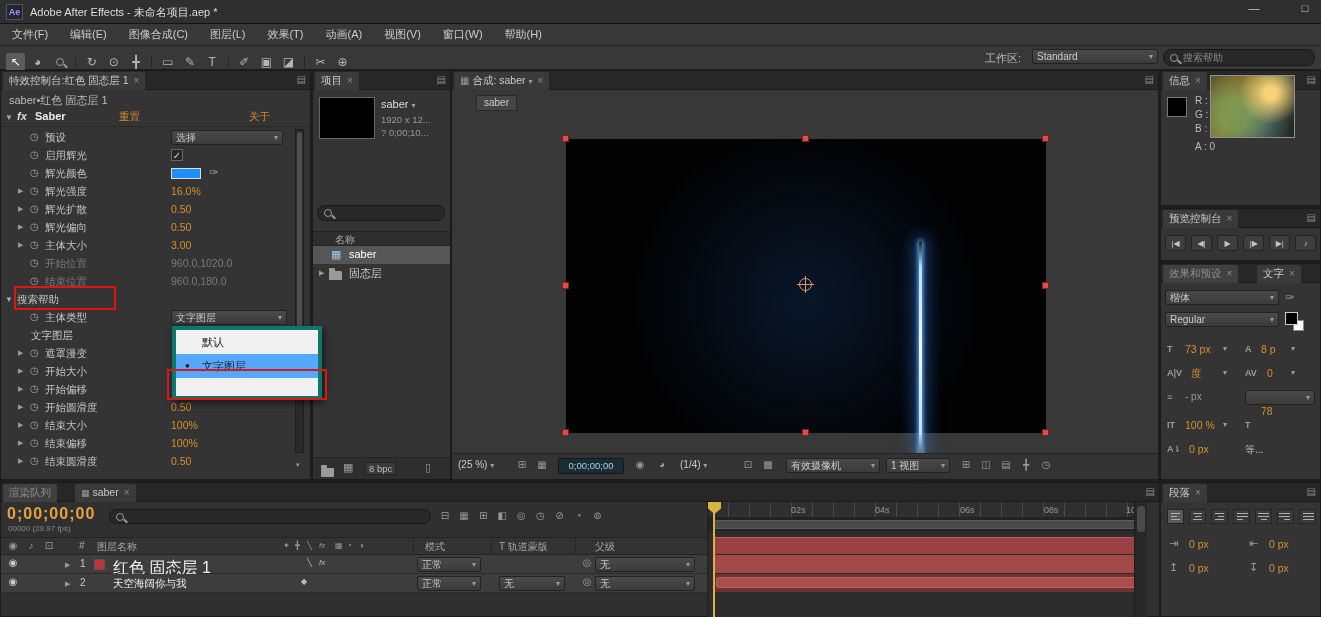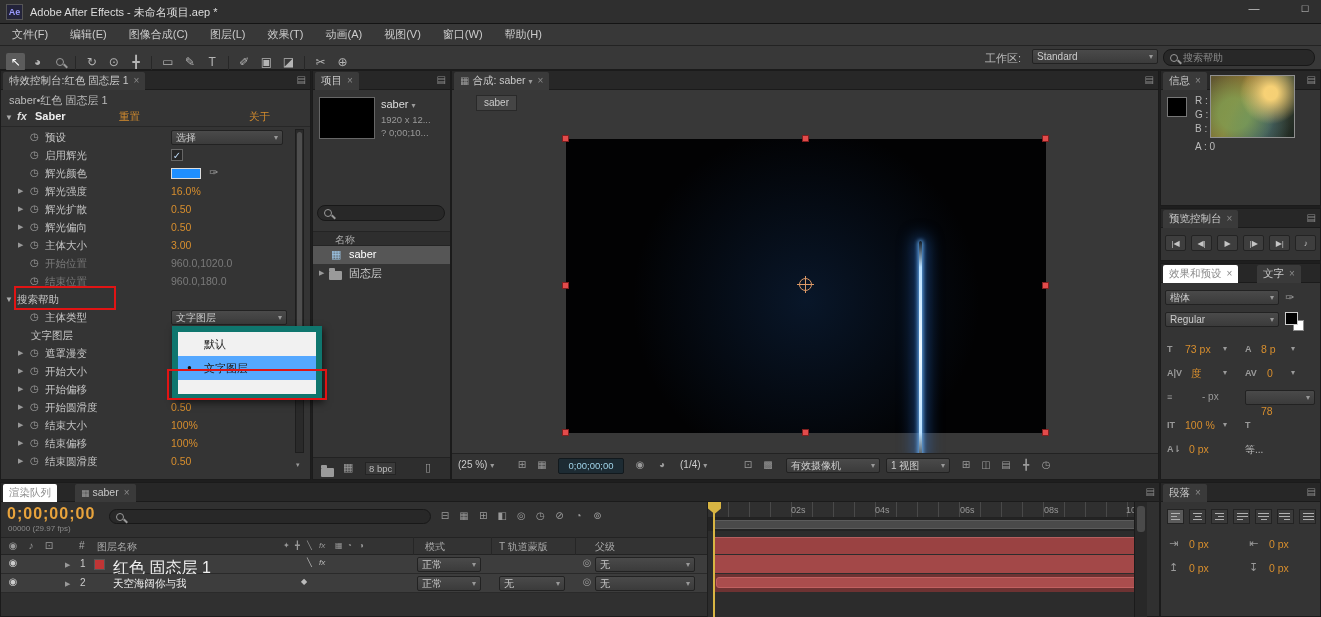--- a/index.html
+++ b/index.html
@@ -2,21 +2,21 @@
 <html><head>
 <meta charset="utf-8">
 <style>
 *{margin:0;padding:0;box-sizing:border-box}
 body{background:#0d0d0d}
 #app{position:relative;width:1321px;height:617px;background:#1e1e1e;font-family:"Liberation Sans","DejaVu Sans",sans-serif;color:#ccc;font-size:11px;overflow:hidden}
 .a{position:absolute}
 .panel{position:absolute;background:#343434;border:1px solid #1b1b1b}
 .tabbar{position:absolute;left:0;top:0;right:0;height:19px;background:#272727;border-bottom:1px solid #1b1b1b}
 .tab{position:absolute;top:1px;height:18px;background:#3a3a3a;color:#c9c9c9;font-size:10.5px;line-height:17px;padding:0 6px;border-radius:2px 2px 0 0;white-space:nowrap}
-.tab.inactive{background:#ffffff;color:#8d8d8d}
+.tab.inactive{background:#404040;color:#8d8d8d}
 .tab .x{color:#8a8a8a;margin-left:5px;font-size:10px}
 .pmenu{position:absolute;right:4px;top:3px;color:#8a8a8a;font-size:10px;line-height:12px}
 .dd{position:absolute;background:linear-gradient(#4a4a4a,#3b3b3b);border:1px solid #222;border-radius:2px;color:#ccc;font-size:10px;line-height:13px;height:15px;padding:0 4px;white-space:nowrap;overflow:hidden}
 .dd .ar{float:right;color:#999;font-size:8px;line-height:13px;margin-left:4px}
 .val{color:#d78e2e;font-size:10.5px;white-space:nowrap}
 .val.dis{color:#7a7a7a}
 .lbl{color:#c4c4c4;font-size:10.5px;white-space:nowrap}
 .dim{color:#7a7a7a}
 .ic{color:#9a9a9a}
 .mg{position:relative;width:8px;height:8px;border:1px solid #999;border-radius:50%;display:inline-block;flex:none}
@@ -31,21 +31,21 @@
 .fxr .lb{position:absolute;left:44px;top:2px}
 .fxr .vl{position:absolute;left:170px;top:2px}
 .hd{position:absolute;width:7px;height:7px;background:#e24b4b;border:1px solid #7e1f1f;z-index:4}
 .pbtn{display:inline-block;width:21px;height:16px;line-height:15px;text-align:center;background:#3e3e3e;border:1px solid #232323;color:#c5c5c5;font-size:8px;margin-right:2px;border-radius:2px}
 .alb{display:inline-flex;flex-direction:column;justify-content:center;gap:2px;width:17px;height:15px;background:#3a3a3a;border:1px solid #232323;padding:2px 3px;margin-right:2px;vertical-align:top}
 .alb i{height:1px;background:#b0b0b0;display:block}
 .alb.active{background:#5a5a5a}
 .cico{font-size:9px;color:#9a9a9a;font-weight:bold}
 .tlic{display:inline-block;width:16px;text-align:center;font-size:10px;color:#9a9a9a}
 .cell-div{position:absolute;width:1px;background:#262626}
-#fxmenu{position:absolute;left:172px;top:326px;width:150px;height:74px;background:#f1f1f1;border:6px solid #0f766e;box-shadow:2px 3px 7px rgba(0,0,0,.55);z-index:50}
+#fxmenu{position:absolute;left:172px;top:326px;width:150px;height:74px;background:#f1f1f1;border:4px solid #0f766e;box-shadow:2px 3px 7px rgba(0,0,0,.55);z-index:50}
 #fxmenu .mi{height:24px;line-height:24px;padding-left:26px;color:#1d1d1d;font-size:11px;position:relative}
 #fxmenu .mi.sel{background:#55a8ff}
 #fxmenu .mi .bl{position:absolute;left:9px;font-size:8px;color:#111}
 .anno{position:absolute;border:2px solid #e11414;z-index:60;pointer-events:none}
 #beam{position:absolute;left:353px;top:102px;width:3px;height:218px;border-radius:2px;background:linear-gradient(to bottom,rgba(140,200,255,.1),#b9e0ff 12%,#eef8ff 50%,#b9e0ff 88%,rgba(140,200,255,.1));box-shadow:0 0 4px 1px rgba(110,185,255,.95),0 0 16px 5px rgba(45,125,235,.5)}
 #fthumb{position:absolute;left:1210px;top:75px;width:85px;height:63px;border:1px solid #909090;z-index:40;background:radial-gradient(circle at 72% 28%,rgba(255,215,120,.95) 0 9%,transparent 42%),radial-gradient(circle at 28% 62%,rgba(130,165,85,.75) 0 22%,transparent 58%),radial-gradient(circle at 55% 80%,rgba(70,110,120,.6) 0 18%,transparent 50%),linear-gradient(115deg,#5d5430,#8a6d2f 35%,#44503c 65%,#1d2520)}
 .fold{position:relative;display:inline-block;width:13px;height:9px;background:#9a9a9a;border-radius:1px;vertical-align:middle}
 .fold::before{content:"";position:absolute;left:0;top:-3px;width:6px;height:3px;background:#9a9a9a;border-radius:1px 1px 0 0}
 .chip{position:absolute;background:#1d2b33;border:1px solid #12191d;color:#9fd3e8;font-size:9.5px;line-height:14px;text-align:center;border-radius:2px}
 </style>
@@ -346,21 +346,21 @@
     <span class="a ic" style="left:130px;top:80px;font-size:8px">▾</span>
 
     <span class="a cico" style="left:6px;top:104px">A|V</span>
     <span class="a val" style="left:30px;top:103px">度</span>
     <span class="a ic" style="left:62px;top:104px;font-size:8px">▾</span>
     <span class="a cico" style="left:84px;top:104px">AV</span>
     <span class="a val" style="left:106px;top:103px">0</span>
     <span class="a ic" style="left:130px;top:104px;font-size:8px">▾</span>
 
     <span class="a cico" style="left:6px;top:128px">≡</span>
-    <span class="a" style="left:41px;top:127px;color:#999;font-size:10px">- px</span>
+    <span class="a" style="left:24px;top:127px;color:#999;font-size:10px">- px</span>
     <span class="dd" style="left:84px;top:126px;width:70px">
         <i class="ar">▾</i>
       </span>
 
     <span class="a cico" style="left:6px;top:156px">IT</span>
     <span class="a val" style="left:24px;top:155px">100 %</span>
     <span class="a ic" style="left:62px;top:156px;font-size:8px">▾</span>
     <span class="a cico" style="left:84px;top:156px">T</span>
     <span class="a val" style="left:100px;top:141px">78</span>
 

